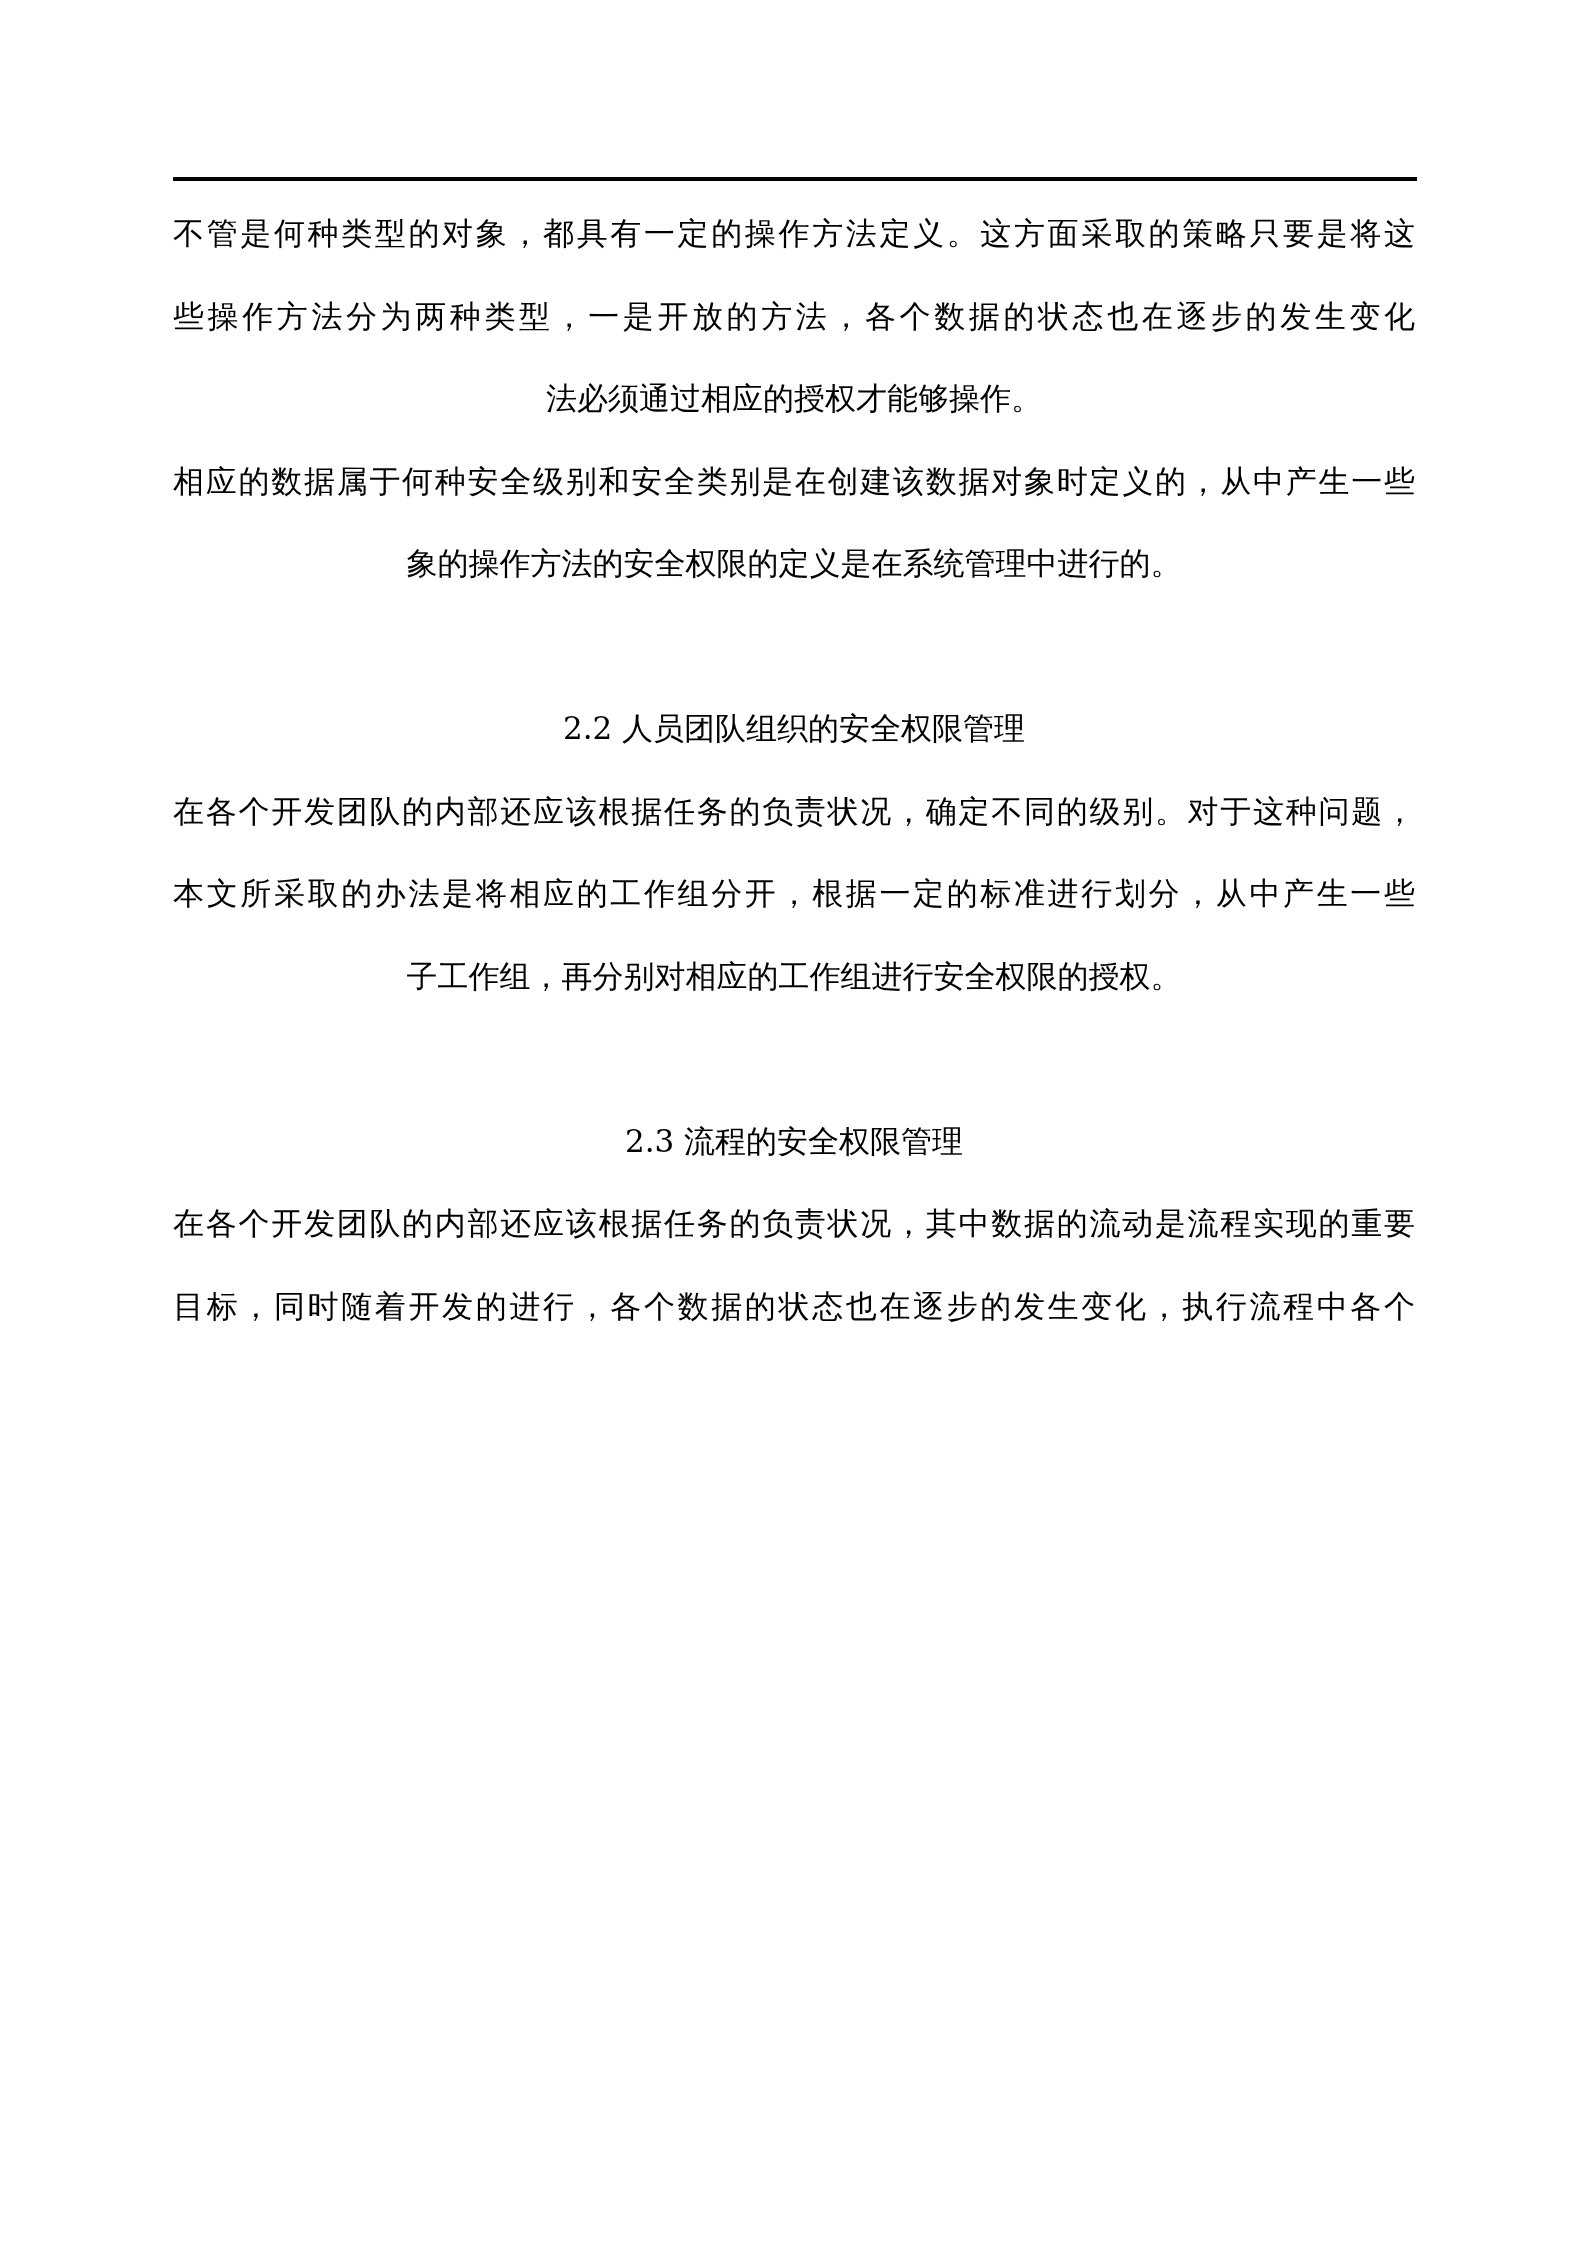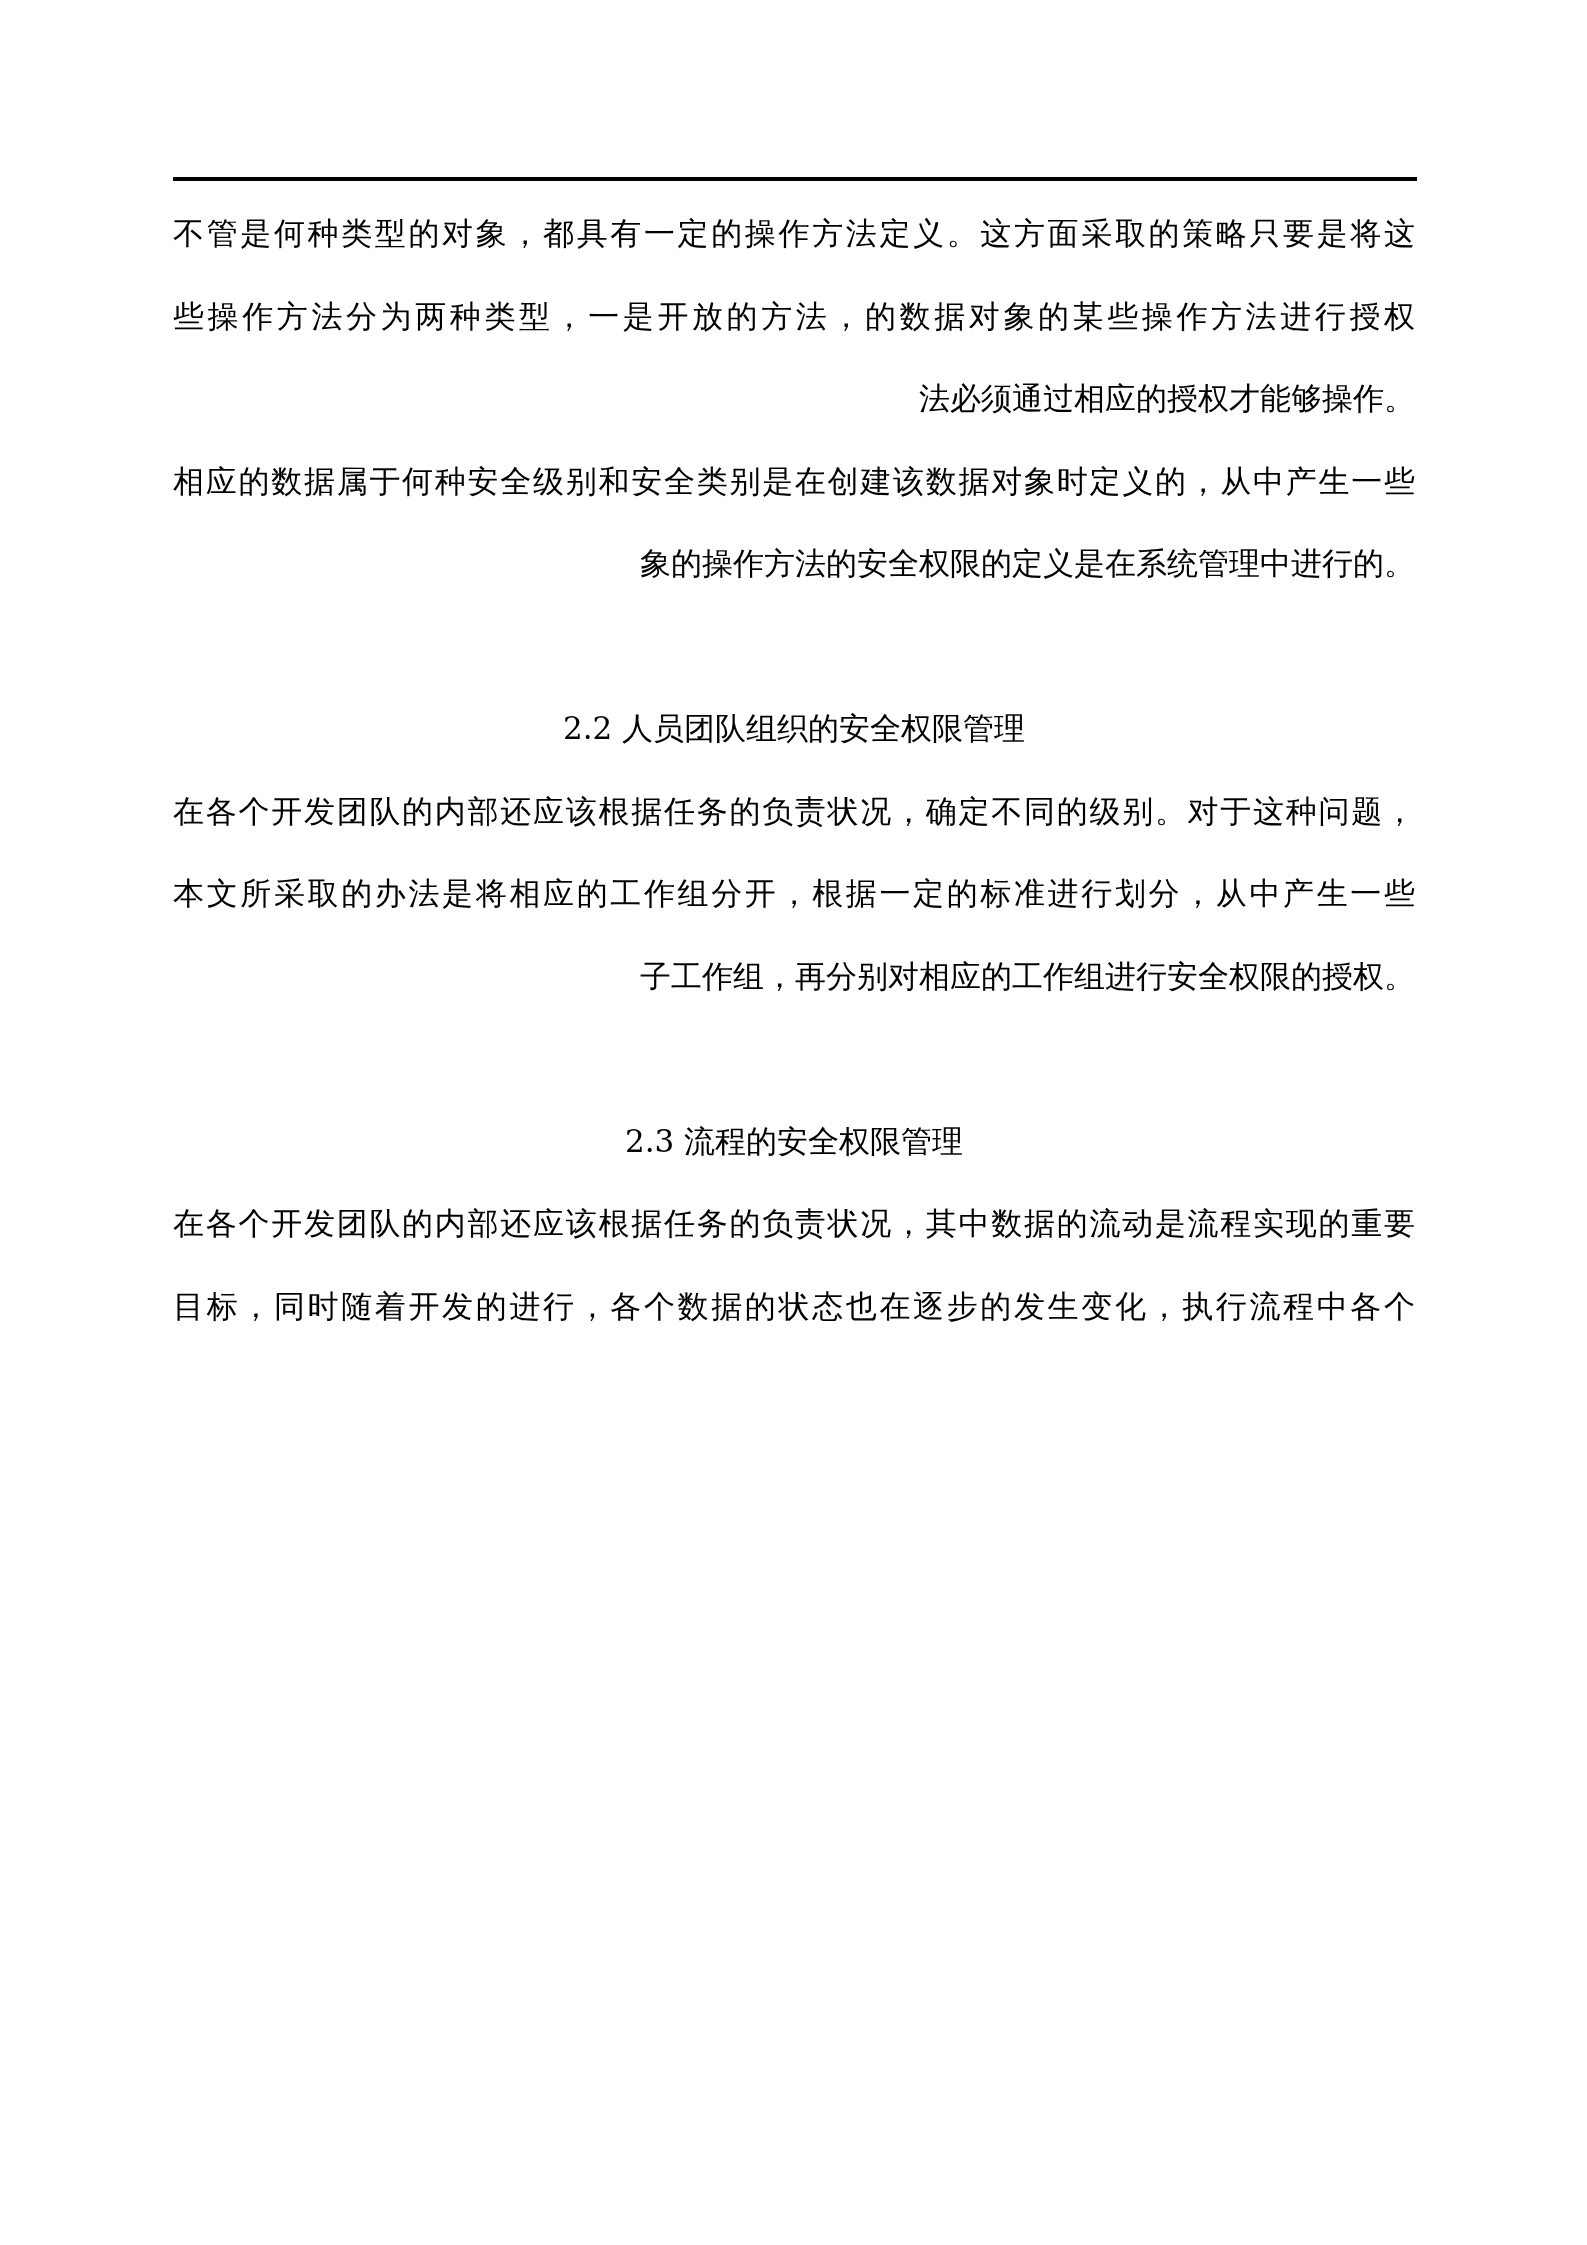--- a/index.html
+++ b/index.html
@@ -36,21 +36,21 @@
   }
   .para {
     margin: 0;
     padding: 0;
   }
   .tline {
     height: 82.5px;
     line-height: 82.5px;
     font-size: 31px;
     overflow: hidden;
-    text-align: right;
+    text-align: center;
   }
   .just {
     text-align: justify;
     text-align-last: justify;
   }
   .heading {
     text-align: center;
   }
   .spacer {
     height: 82.5px;
@@ -60,21 +60,21 @@
 <body>
 
 <div class="page">
 
   <div class="header-rule"></div>
 
   <div class="content">
 
     <div class="para">
       <div class="tline just">不管是何种类型的对象，都具有一定的操作方法定义。这方面采取的策略只要是将这</div>
-      <div class="tline just">些操作方法分为两种类型，一是开放的方法，的数据对象的某些操作方法进行授权</div>
+      <div class="tline just">些操作方法分为两种类型，一是开放的方法，各个数据的状态也在逐步的发生变化</div>
       <div class="tline">法必须通过相应的授权才能够操作。</div>
     </div>
 
     <div class="para">
       <div class="tline just">相应的数据属于何种安全级别和安全类别是在创建该数据对象时定义的，从中产生一些</div>
       <div class="tline">象的操作方法的安全权限的定义是在系统管理中进行的。</div>
     </div>
 
     <div class="spacer"></div>
 

